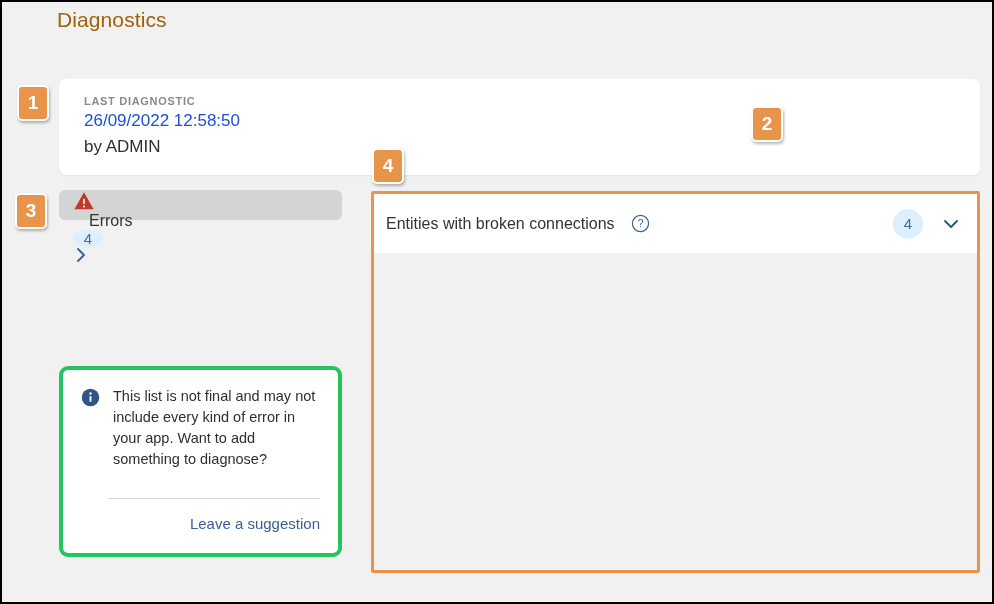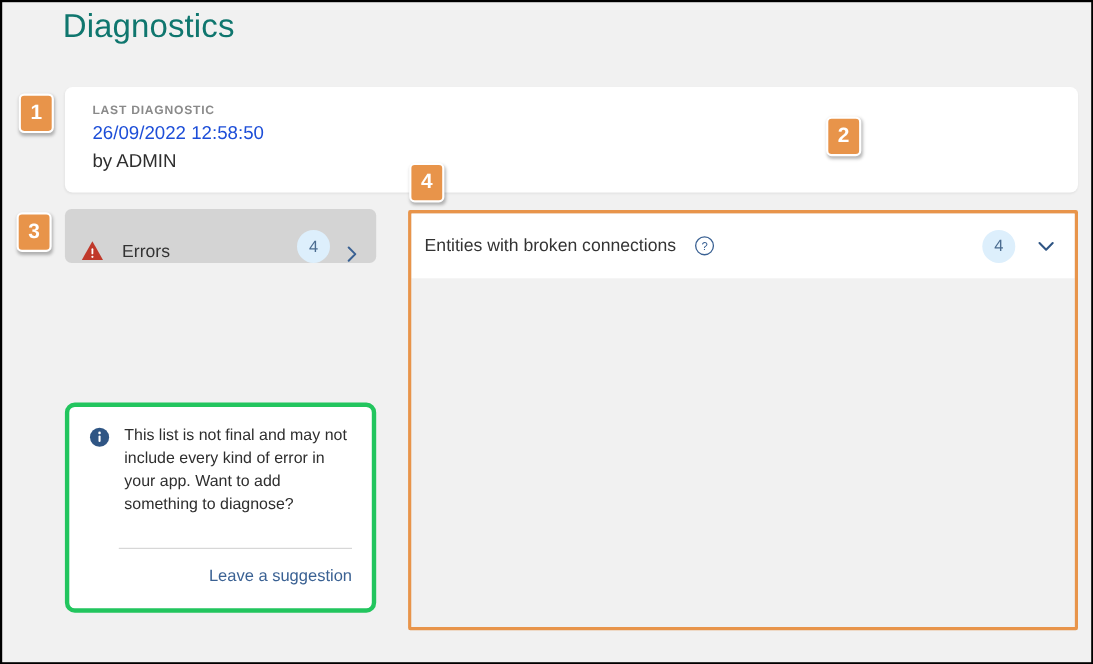--- a/index.html
+++ b/index.html
@@ -22,23 +22,23 @@
     background: #f1f1f1;
     border: 2px solid #000000;
     overflow: hidden;
   }
 
   
   .page-title {
     position: absolute;
     left: 55px;
     top: 6px;
-    font-size: 30px;
+    font-size: 21px;
     font-weight: 400;
-    color: #0f766e;
+    color: #a16207;
     letter-spacing: 0.1px;
   }
 
   
   .marker {
     position: absolute;
     width: 32px;
     height: 36px;
     background: #e8944a;
     border: 2px solid #ffffff;
@@ -112,26 +112,27 @@
   
   .sidebar {
     position: absolute;
     left: 57px;
     top: 188px;
     width: 283px;
   }
   .side-row {
     position: relative;
     display: flex;
-    align-items: flex-end;
-    height: 49px;
+    align-items: flex-start;
+    height: 30px;
     border-radius: 6px;
     padding: 0 14px 0 14px;
     cursor: pointer;
     margin-bottom: 7px;
+    flex-direction: column;
   }
   .side-row.active { background: #d4d4d4; }
 
   .side-icon {
     width: 22px;
     height: 22px;
     flex: 0 0 22px;
     display: flex;
     align-items: center;
     justify-content: center;

